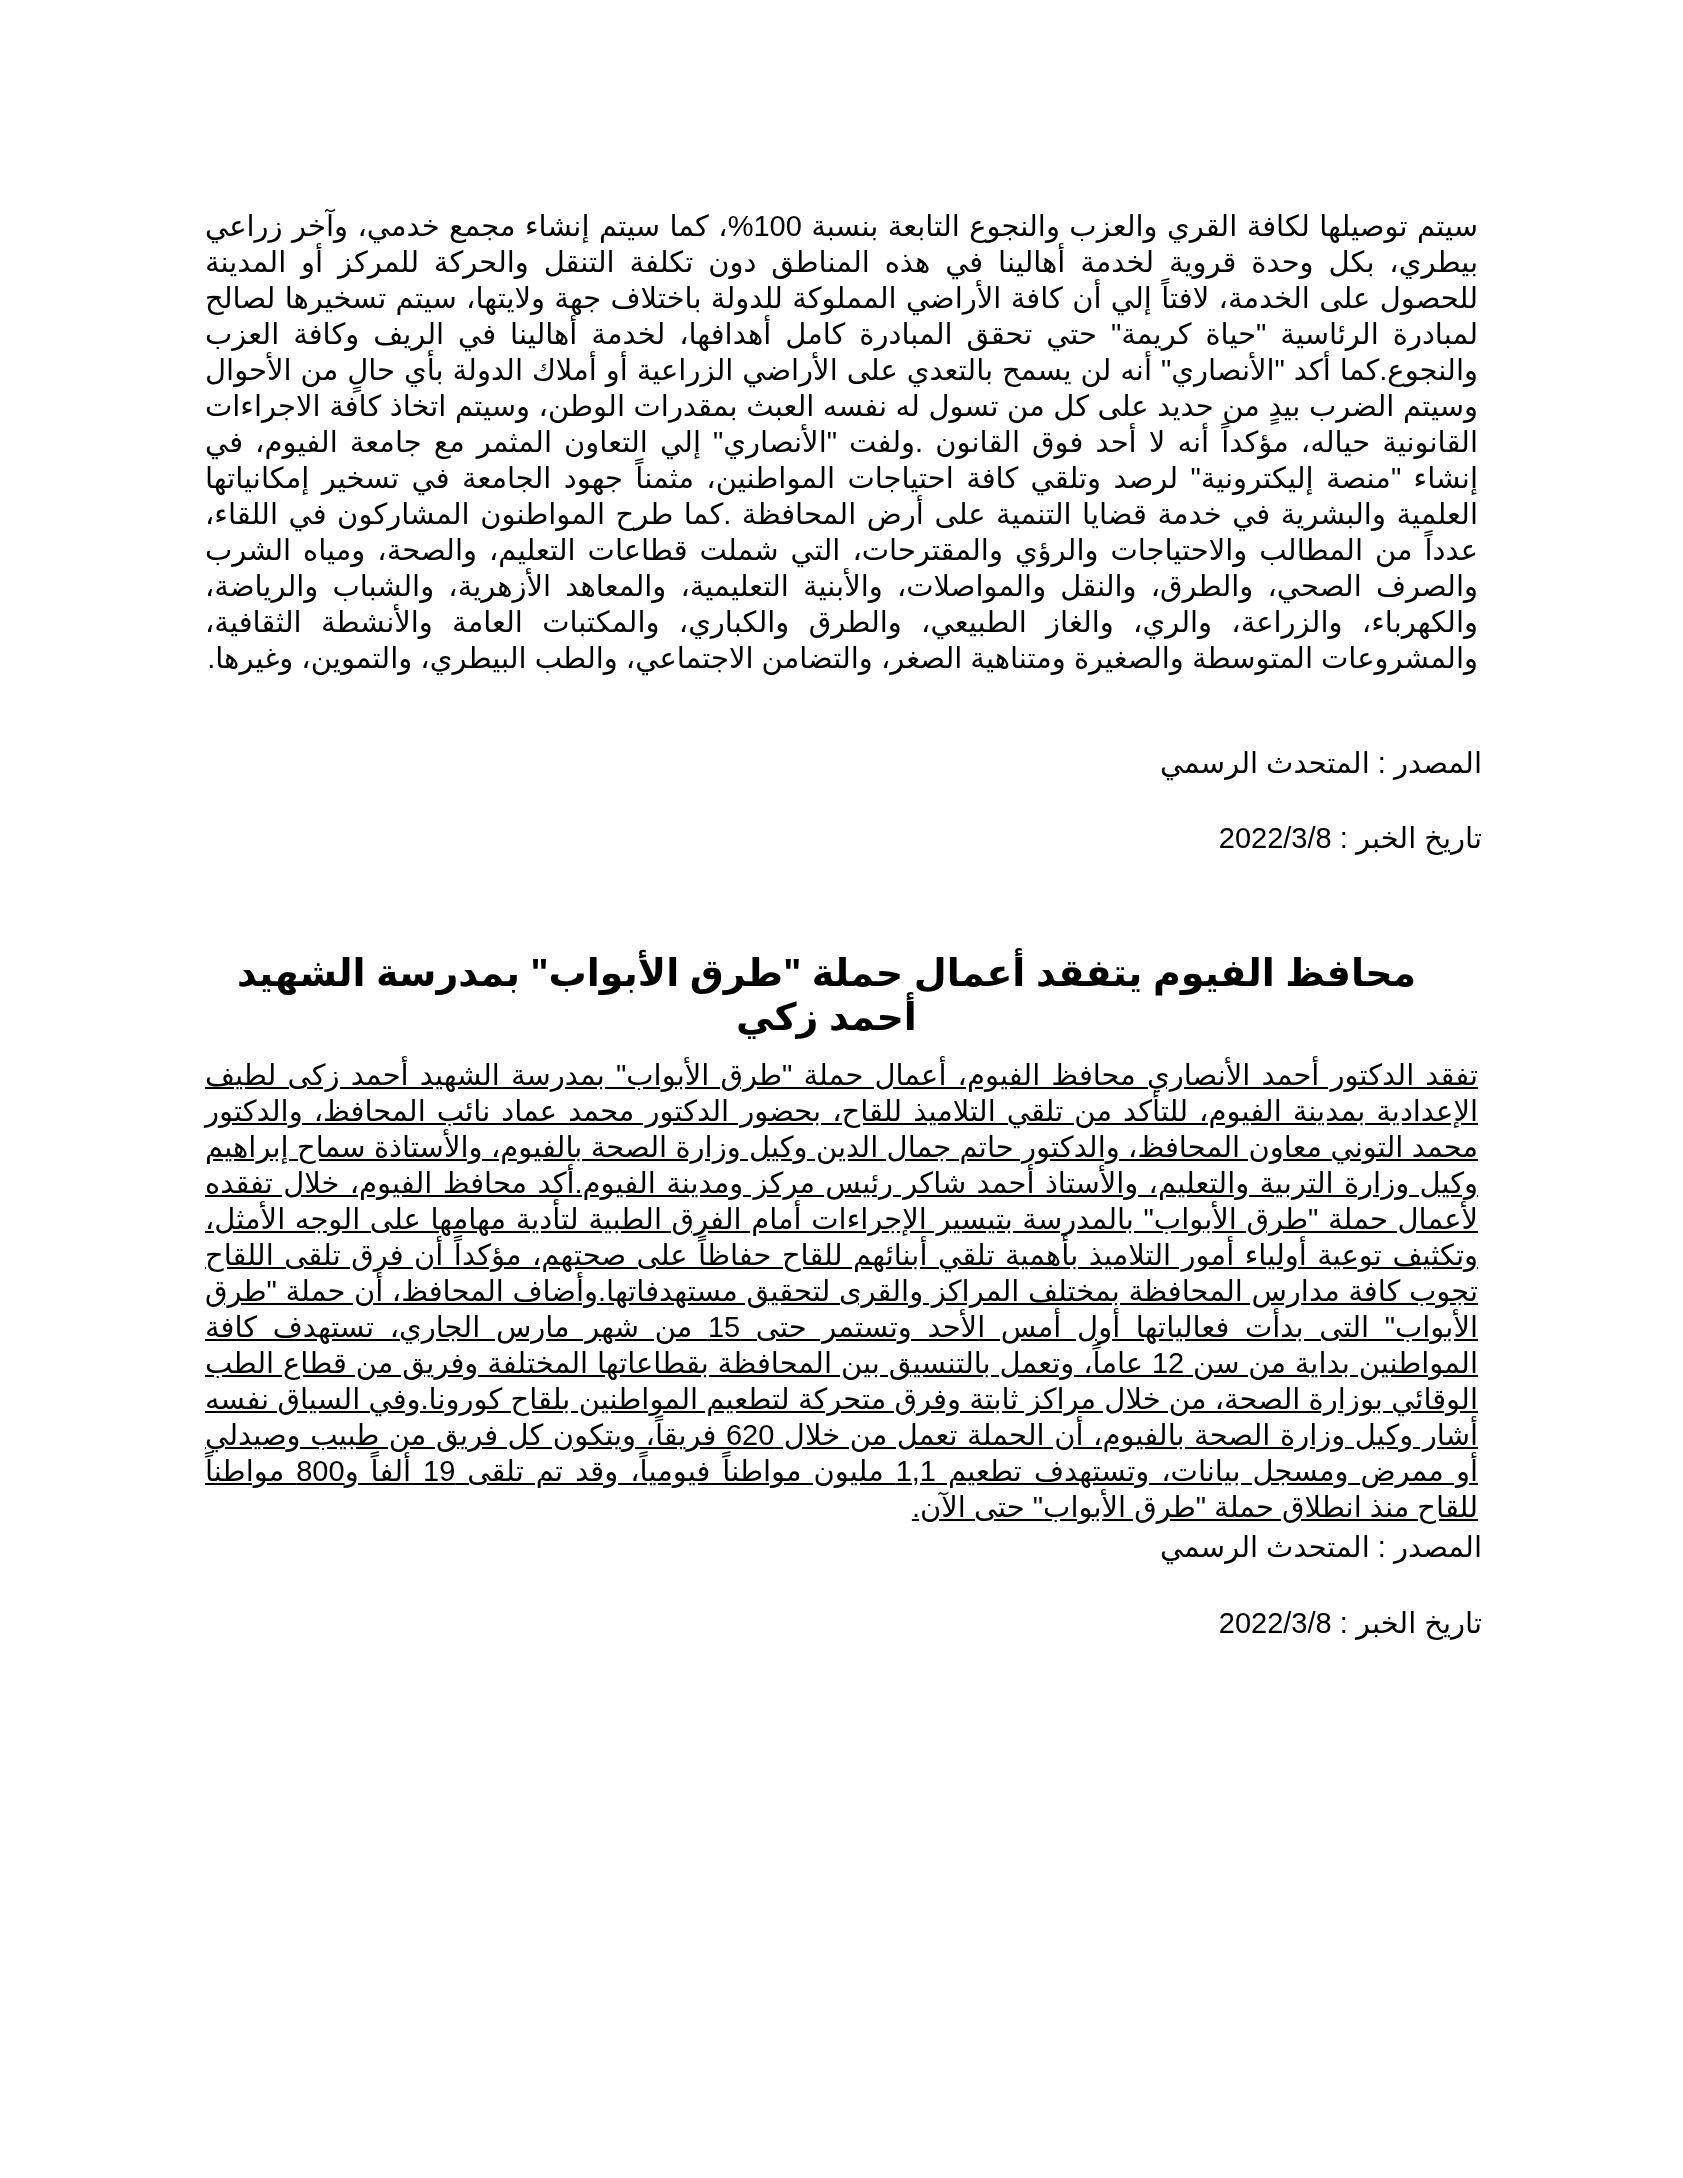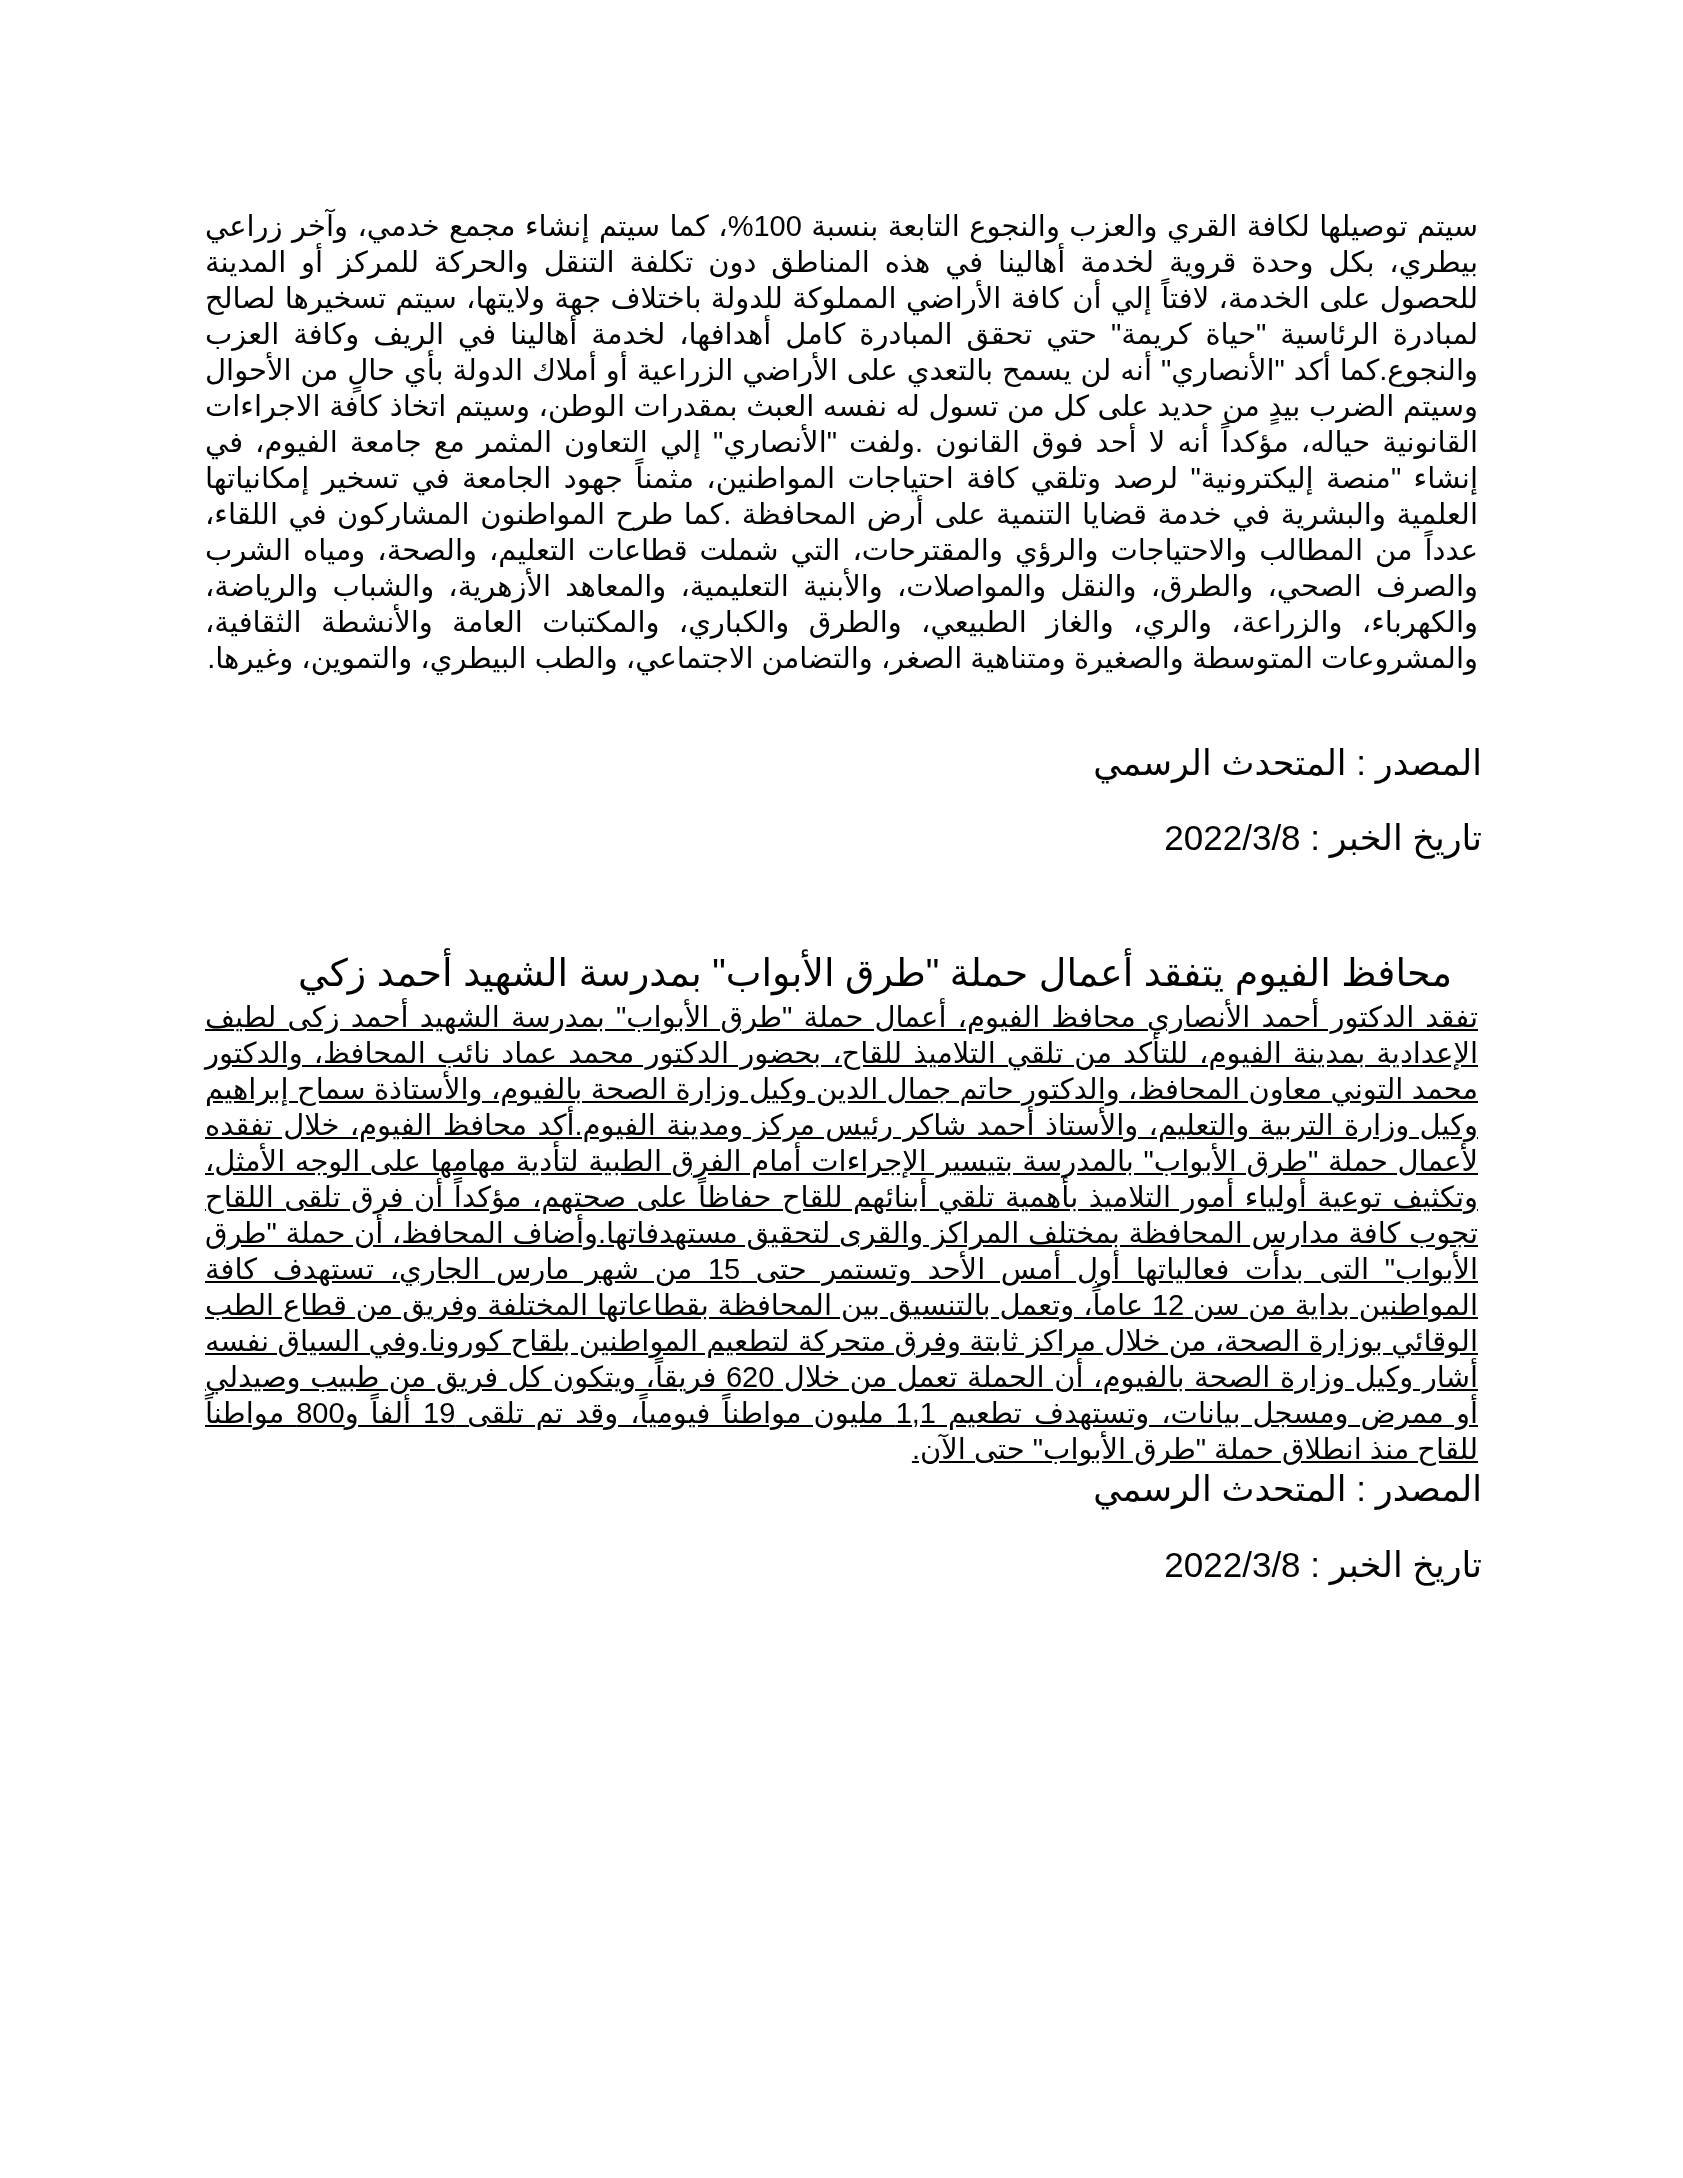--- a/index.html
+++ b/index.html
@@ -23,33 +23,33 @@
       direction: rtl;
     }
     .para {
       font-size: 29px;
       line-height: 36px;
       text-align: justify;
       text-align-last: right;
       margin: 4px;
     }
     .meta-line {
-      font-size: 35px;
+      font-size: 29px;
       line-height: 36px;
       margin: 0;
       text-align: right;
       unicode-bidi: plaintext;
     }
     .meta-source-1 { margin-top: 69px; }
     .meta-date-1 { margin-top: 39px; }
     .article-title {
       font-size: 38px;
-      font-weight: normal;
-      text-align: right;
-      margin: 95px 0 4px 0;
+      font-weight: bold;
+      text-align: center;
+      margin: 95px 0 18px 0;
       line-height: 44px;
       padding-right: 30px;
     }
     .para-2 { margin-top: 0px; text-decoration: underline; }
     .meta-source-2 { margin-top: 0px; }
     .meta-date-2 { margin-top: 40px; }
     .num { unicode-bidi: isolate; direction: ltr; }
   </style>
 </head>
 <body>

